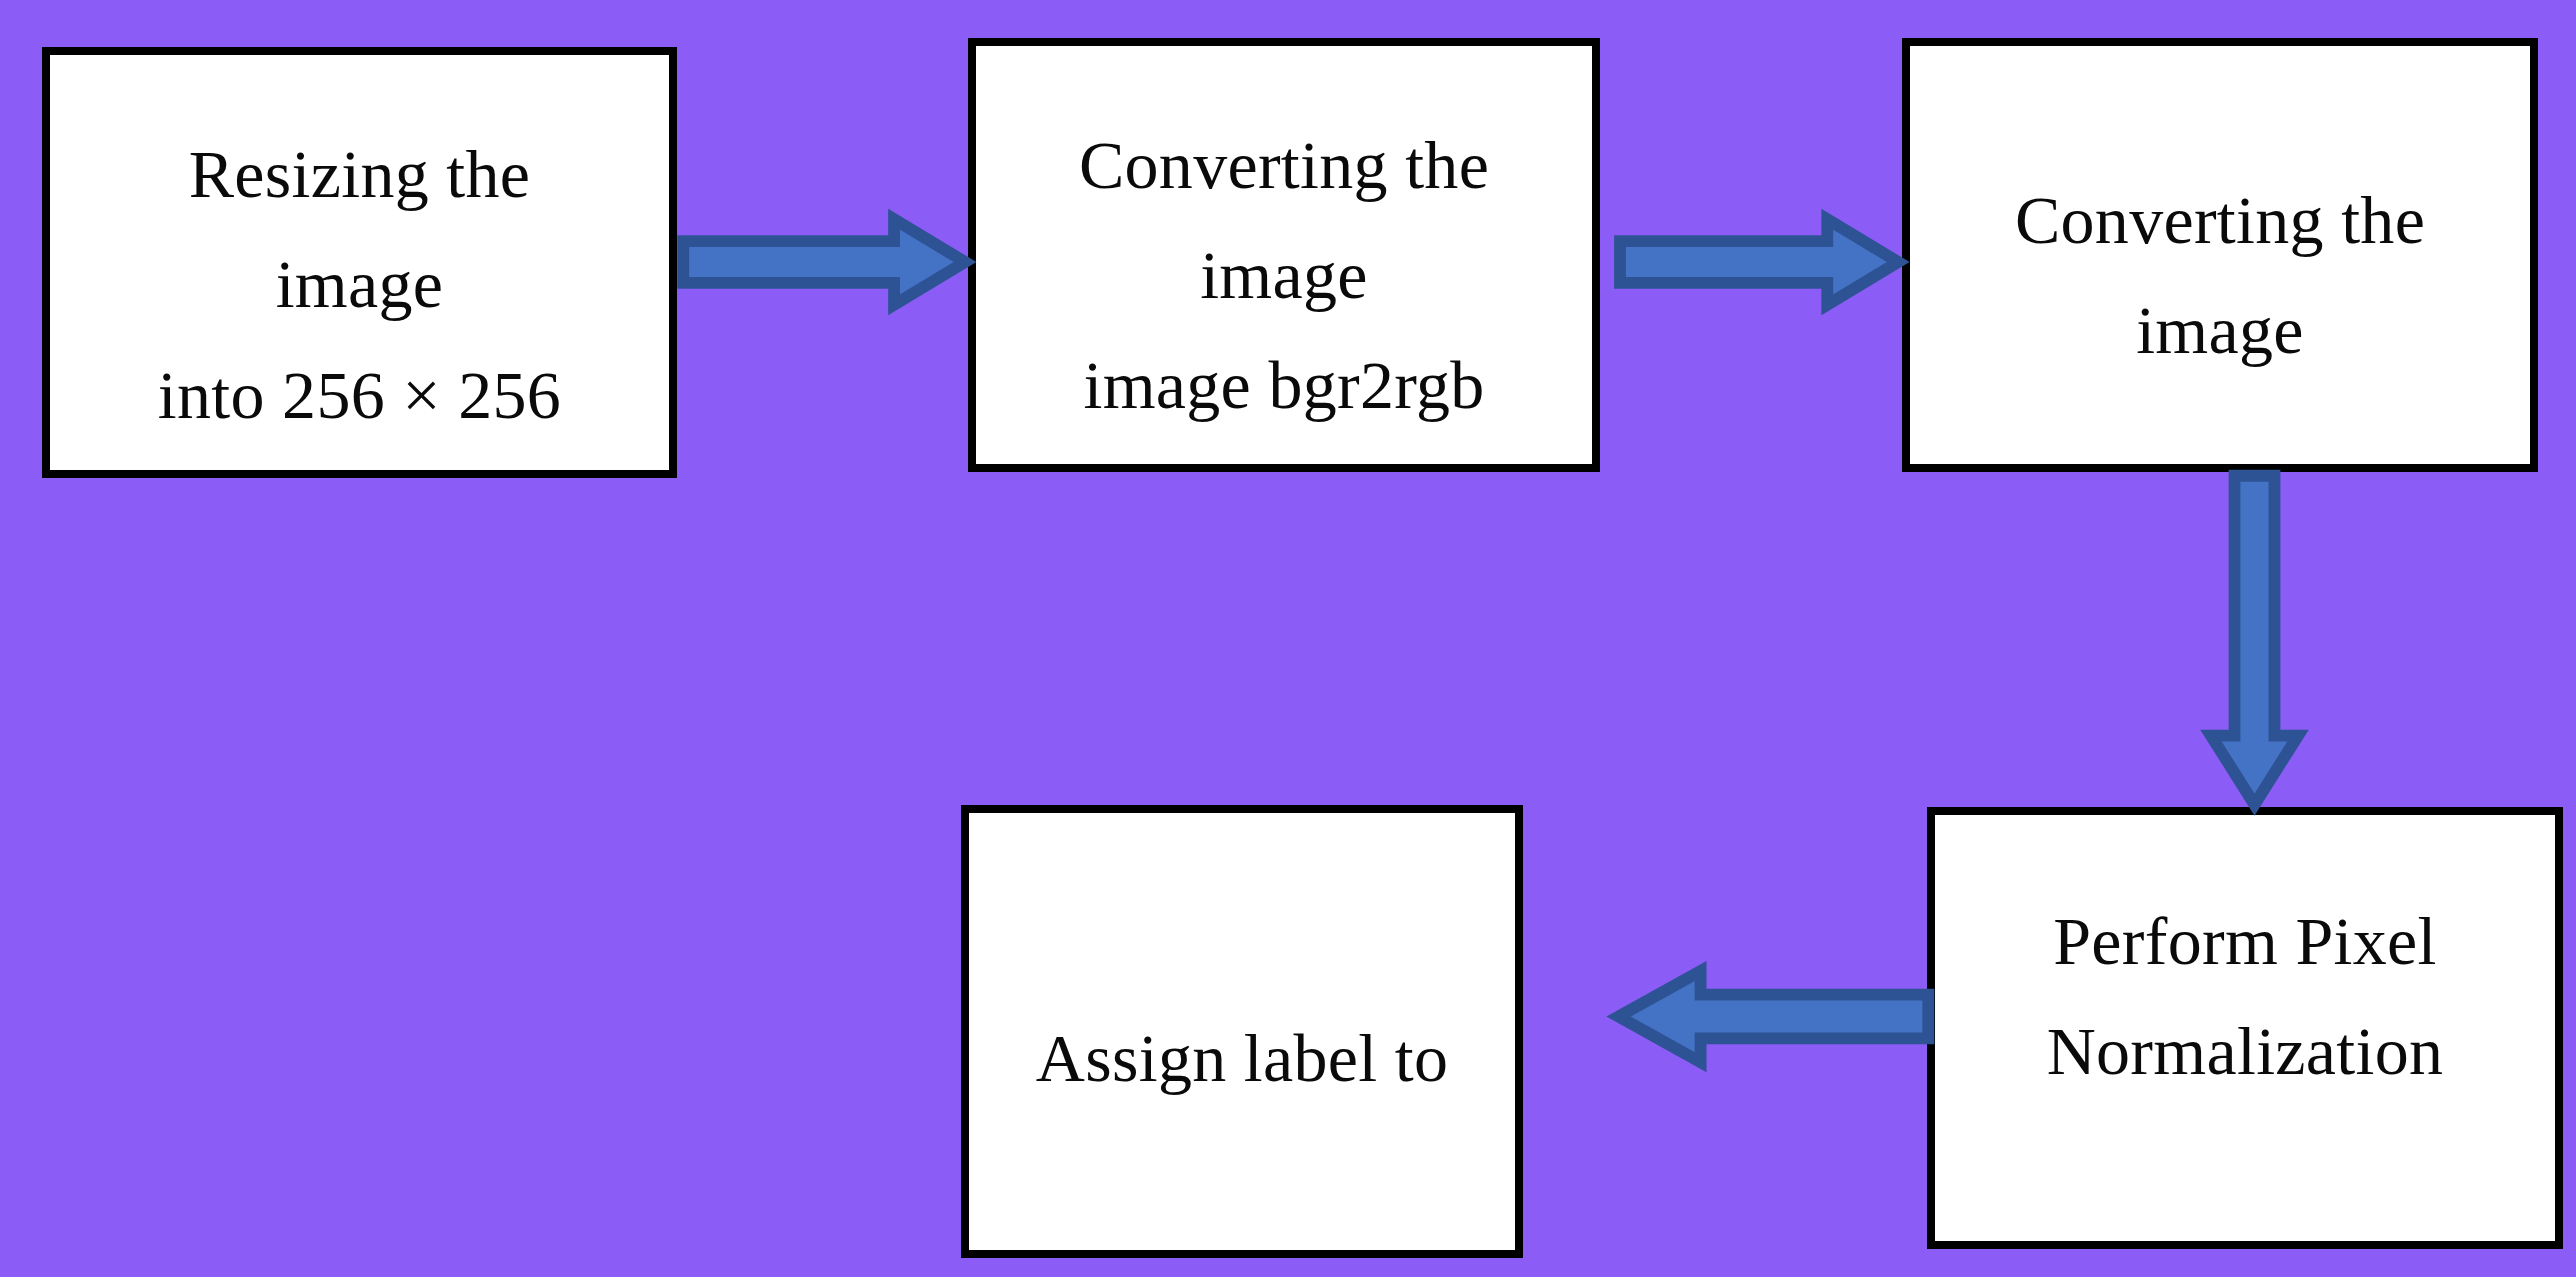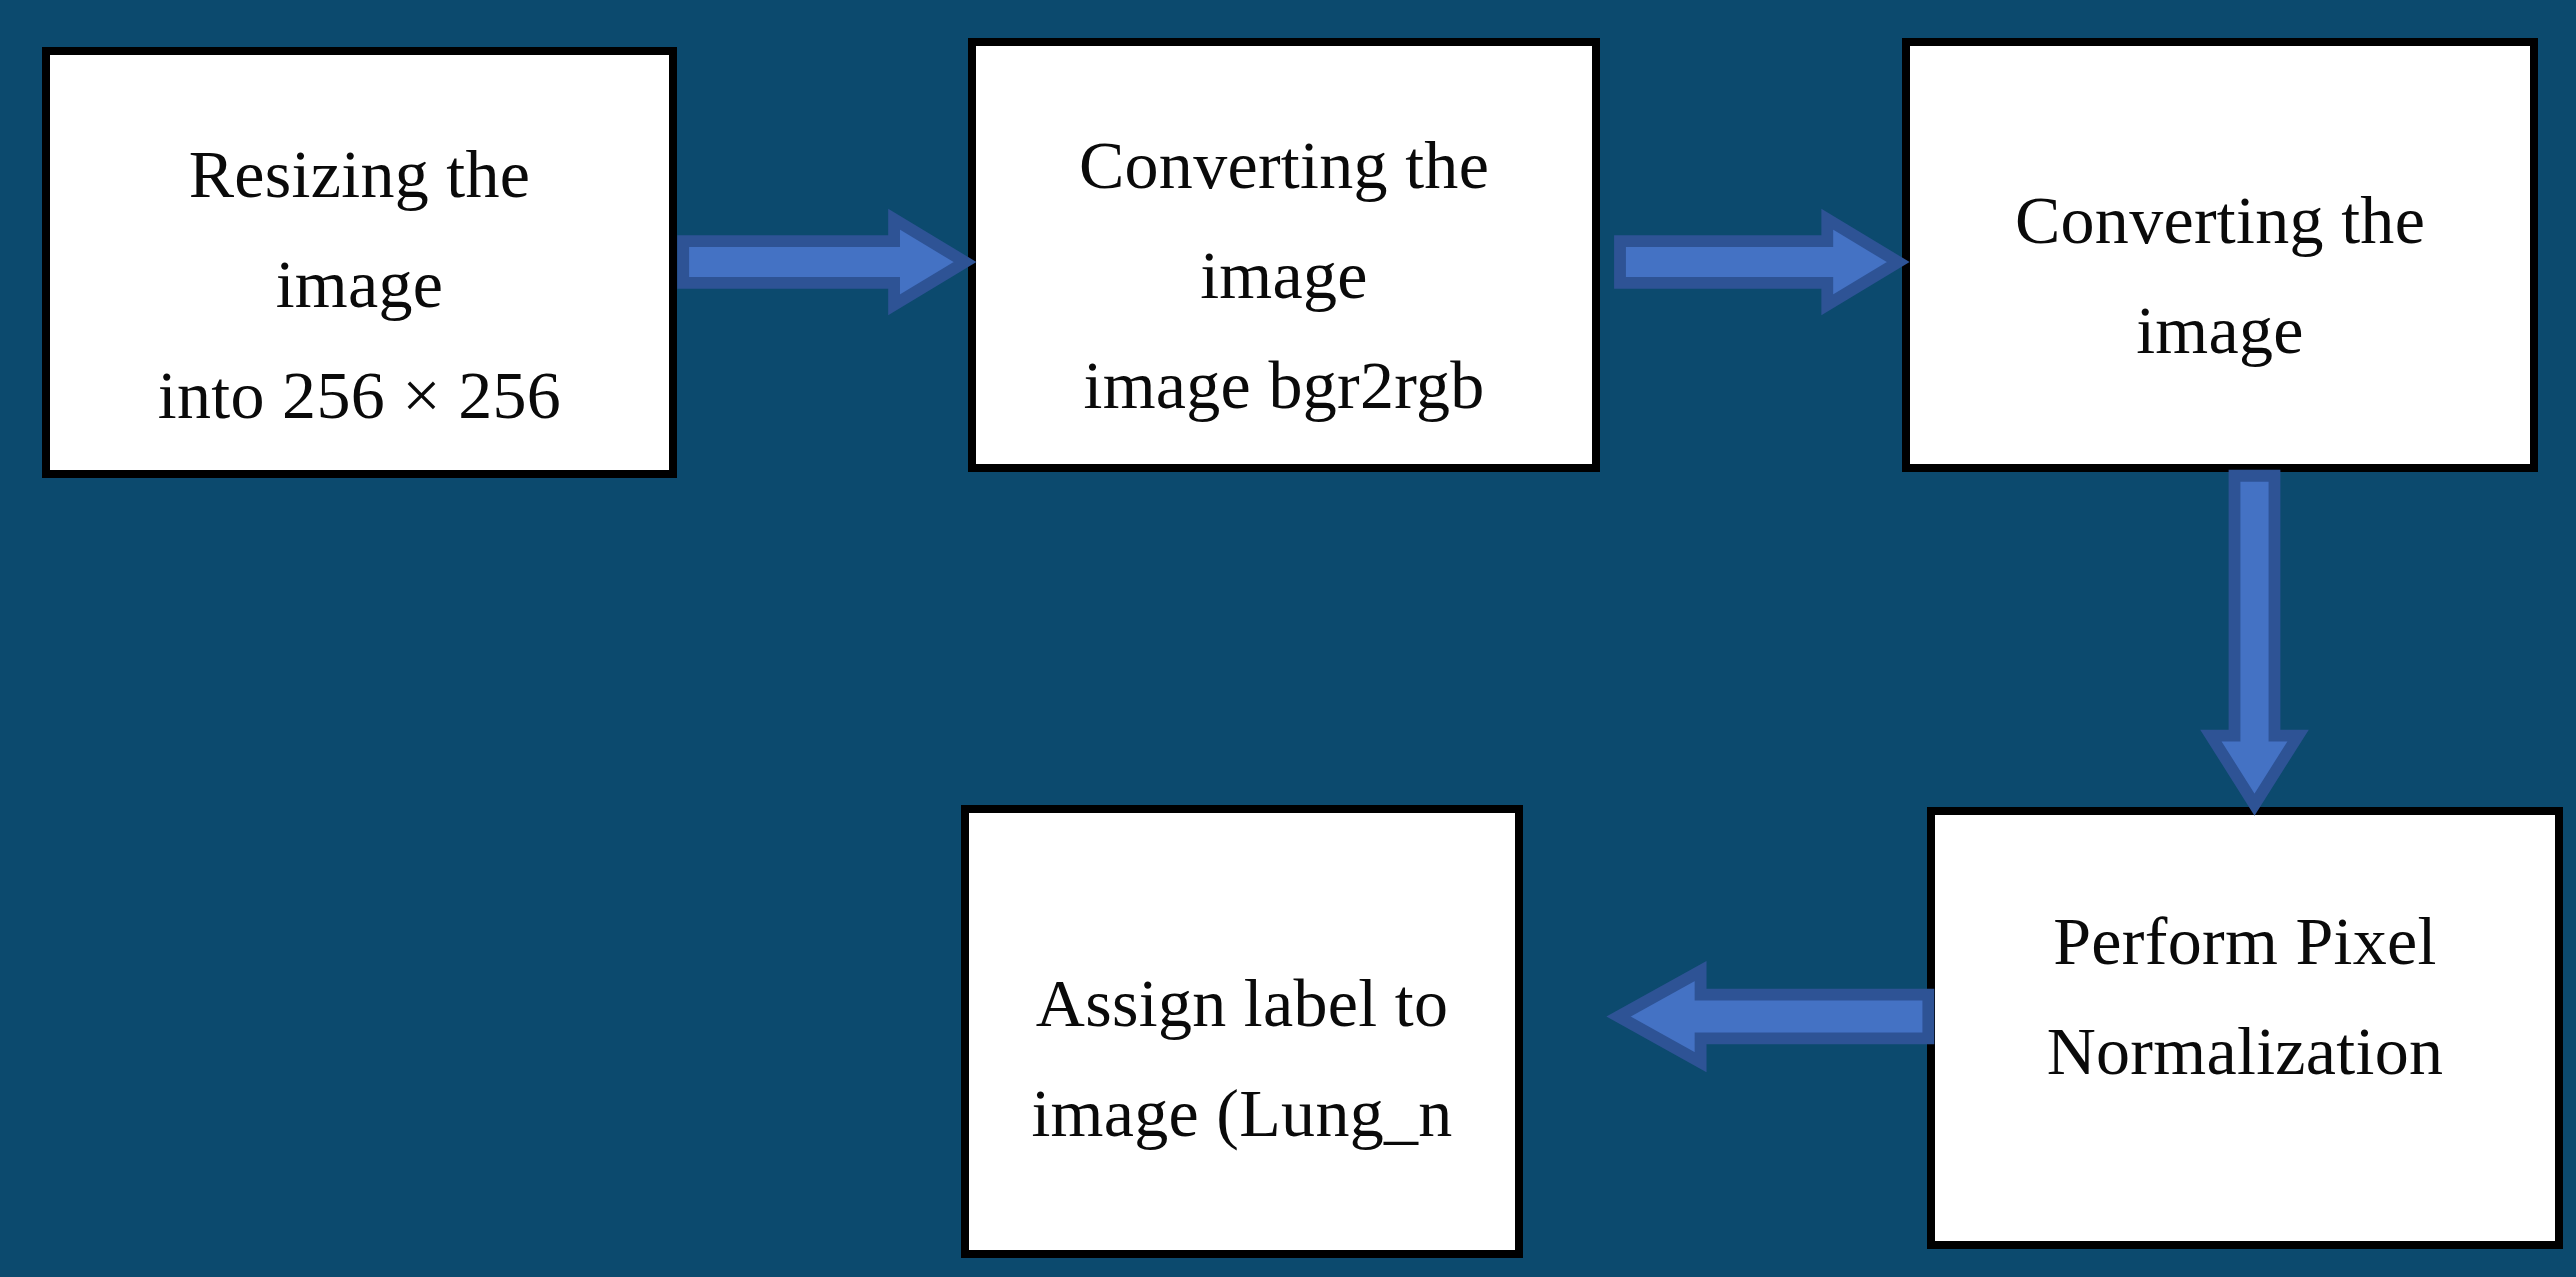--- a/index.html
+++ b/index.html
@@ -5,21 +5,21 @@
 <style>
   html, body {
     margin: 0;
     padding: 0;
     background: #ffffff;
   }
   #canvas {
     position: relative;
     width: 2576px;
     height: 1278px;
-    background: #0c4a6e;
+    background: #8b5cf6;
     overflow: hidden;
     font-family: "Liberation Serif", "DejaVu Serif", serif;
   }
   .node {
     position: absolute;
     box-sizing: border-box;
     background: #ffffff;
     border: 8.2px solid #000000;
     display: flex;
     flex-direction: column;
@@ -87,21 +87,20 @@
   <div class="node v-top" id="node-normalize">
     <div class="pad">
       <span class="line">Perform Pixel</span>
       <span class="line">Normalization</span>
     </div>
   </div>
 
   <div class="node v-center" id="node-assign">
     <div class="pad">
       <span class="line">Assign label to</span>
-      <span class="line">image (Lung_n</span>
     </div>
   </div>
 
   <div class="arrow" style="left:679px; top:212px; width:292px; height:100px;">
     <svg width="292" height="100" viewBox="0 0 320 110">
       <polygon points="4,32 236,32 236,8 314,55 236,102 236,78 4,78" fill="#4472C4" stroke="#2E5395" stroke-width="13" stroke-linejoin="miter"></polygon>
     </svg>
   </div>
 
   <div class="arrow" style="left:1616px; top:212px; width:288px; height:100px;">

